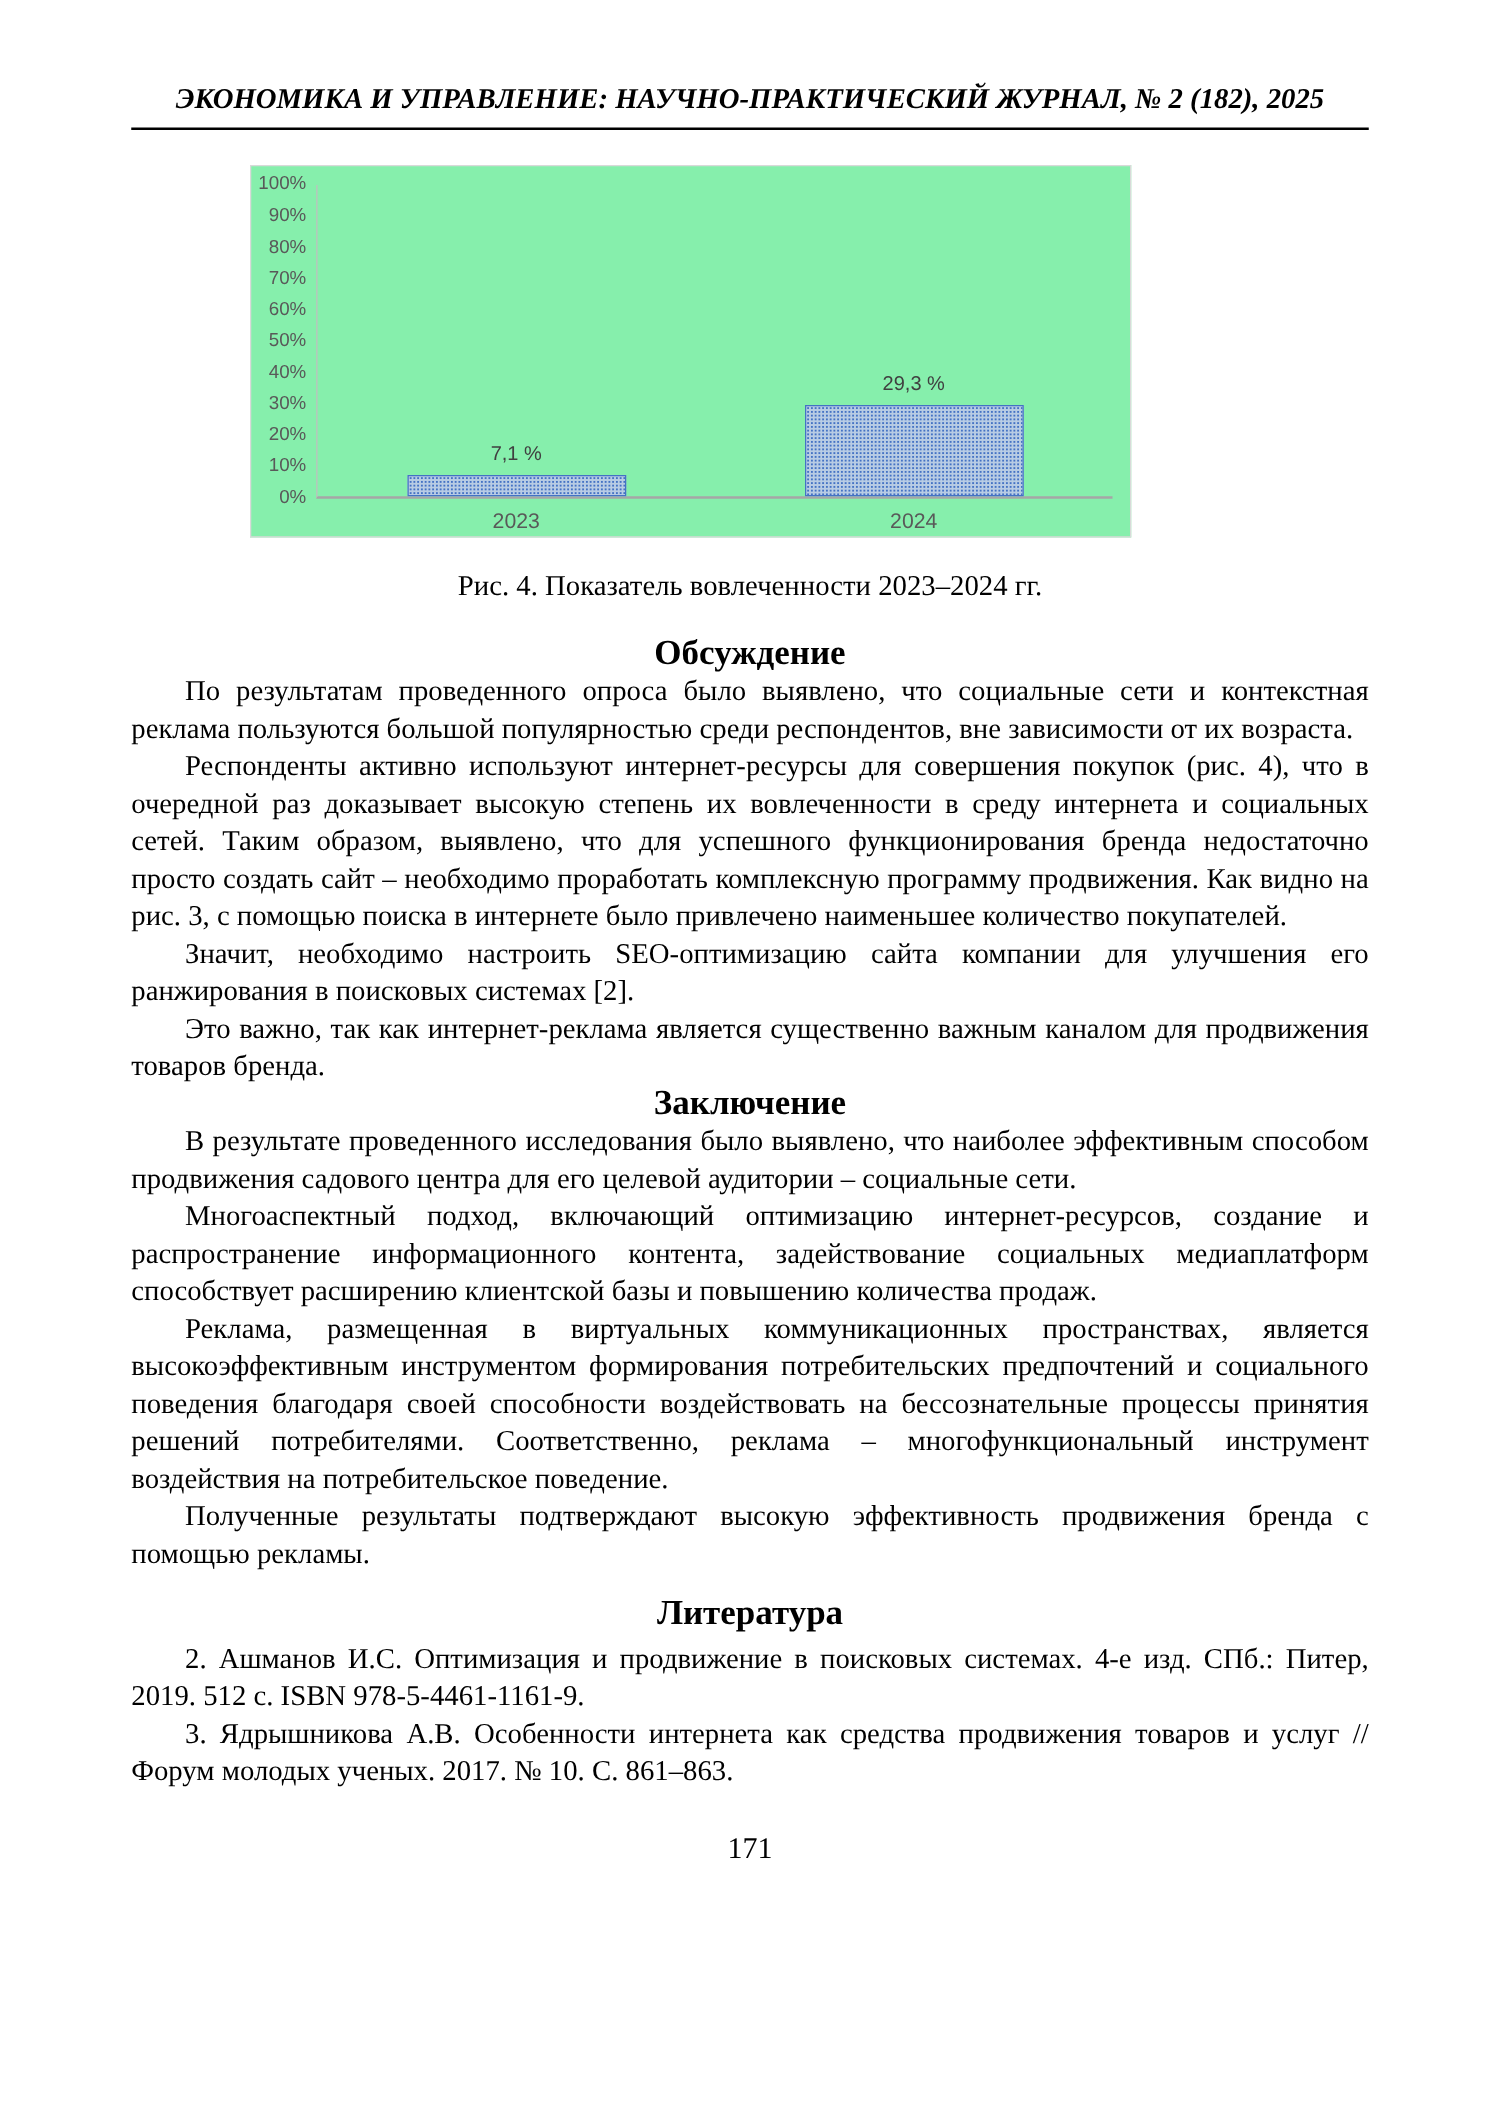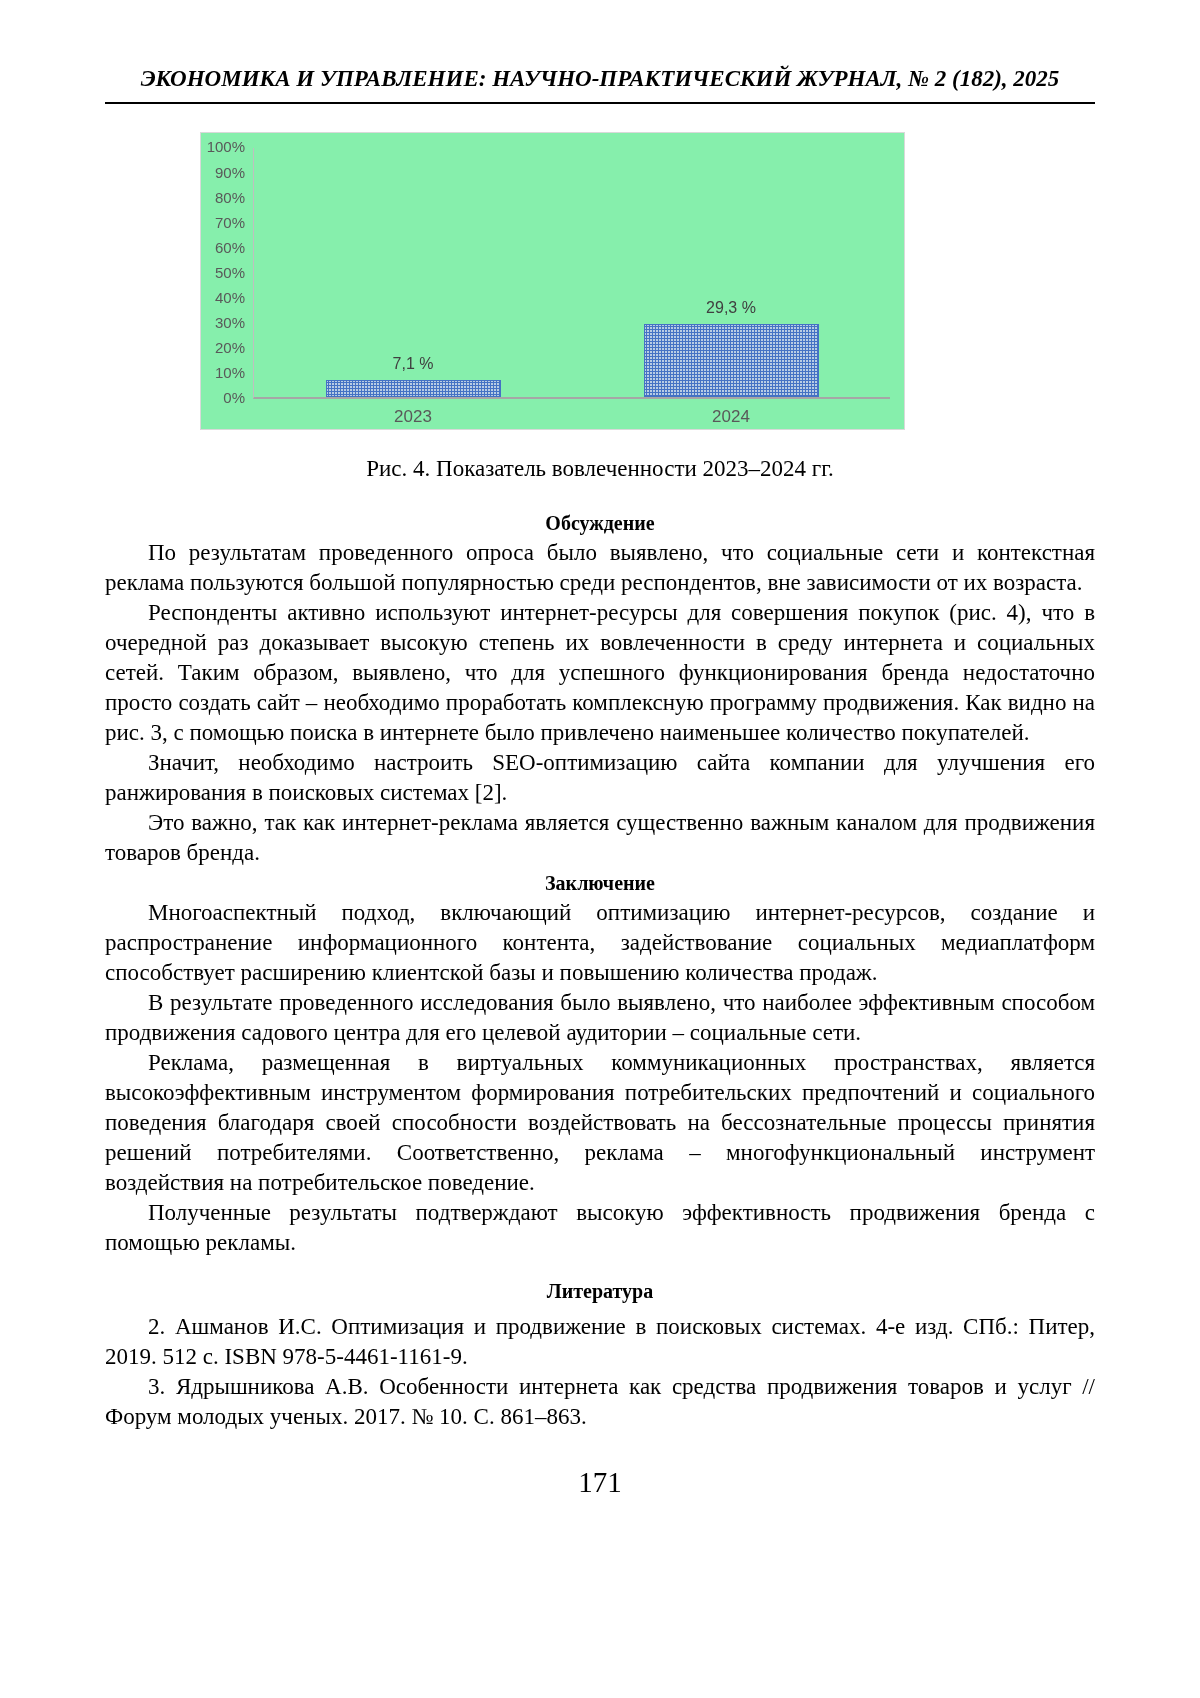--- a/index.html
+++ b/index.html
@@ -98,38 +98,38 @@
   .figure-caption {
     text-align: center;
     font-size: 23px;
     margin-top: 26px;
   }
 
   
   .section-heading {
     text-align: center;
     font-weight: bold;
-    font-size: 20px;
+    font-size: 28px;
     line-height: 30px;
     margin: 0;
   }
   .section-heading.after-caption { margin-top: 26px; }
   .section-heading.literature { margin-top: 18px; margin-bottom: 6px; }
   .body-par {
     margin: 0;
     font-size: 23px;
     line-height: 30px;
     text-align: justify;
     text-indent: 43px;
   }
 
   
   .page-number {
     text-align: center;
-    font-size: 29px;
+    font-size: 24px;
     margin-top: 34px;
     padding-bottom: 20px;
   }
 </style>
 </head>
 <body>
 
 <div class="page">
 
   <div class="journal-header">ЭКОНОМИКА И УПРАВЛЕНИЕ: НАУЧНО-ПРАКТИЧЕСКИЙ ЖУРНАЛ, № 2 (182), 2025</div>
@@ -176,22 +176,22 @@
 
   <h3 class="section-heading after-caption">Обсуждение</h3>
 
   <p class="body-par">По результатам проведенного опроса было выявлено, что социальные сети и контекстная реклама пользуются большой популярностью среди респондентов, вне зависимости от их возраста.</p>
   <p class="body-par">Респонденты активно используют интернет-ресурсы для совершения покупок (рис. 4), что в очередной раз доказывает высокую степень их вовлеченности в среду интернета и социальных сетей. Таким образом, выявлено, что для успешного функционирования бренда недостаточно просто создать сайт – необходимо проработать комплексную программу продвижения. Как видно на рис. 3, с помощью поиска в интернете было привлечено наименьшее количество покупателей.</p>
   <p class="body-par">Значит, необходимо настроить SEO-оптимизацию сайта компании для улучшения его ранжирования в поисковых системах [2].</p>
   <p class="body-par">Это важно, так как интернет-реклама является существенно важным каналом для продвижения товаров бренда.</p>
 
   <h3 class="section-heading">Заключение</h3>
 
+  <p class="body-par">В результате проведенного исследования было выявлено, что наиболее эффективным способом продвижения садового центра для его целевой аудитории – социальные сети.</p>
   <p class="body-par">Многоаспектный подход, включающий оптимизацию интернет-ресурсов, создание и распространение информационного контента, задействование социальных медиаплатформ способствует расширению клиентской базы и повышению количества продаж.</p>
-  <p class="body-par">В результате проведенного исследования было выявлено, что наиболее эффективным способом продвижения садового центра для его целевой аудитории – социальные сети.</p>
   <p class="body-par">Реклама, размещенная в виртуальных коммуникационных пространствах, является высокоэффективным инструментом формирования потребительских предпочтений и социального поведения благодаря своей способности воздействовать на бессознательные процессы принятия решений потребителями. Соответственно, реклама – многофункциональный инструмент воздействия на потребительское поведение.</p>
   <p class="body-par">Полученные результаты подтверждают высокую эффективность продвижения бренда с помощью рекламы.</p>
 
   <h3 class="section-heading literature">Литература</h3>
 
   <p class="body-par">2. Ашманов И.С. Оптимизация и продвижение в поисковых системах. 4-е изд. СПб.: Питер, 2019. 512 с. ISBN 978-5-4461-1161-9.</p>
   <p class="body-par">3. Ядрышникова А.В. Особенности интернета как средства продвижения товаров и услуг // Форум молодых ученых. 2017. № 10. С. 861–863.</p>
 
   <div class="page-number">171</div>
 

